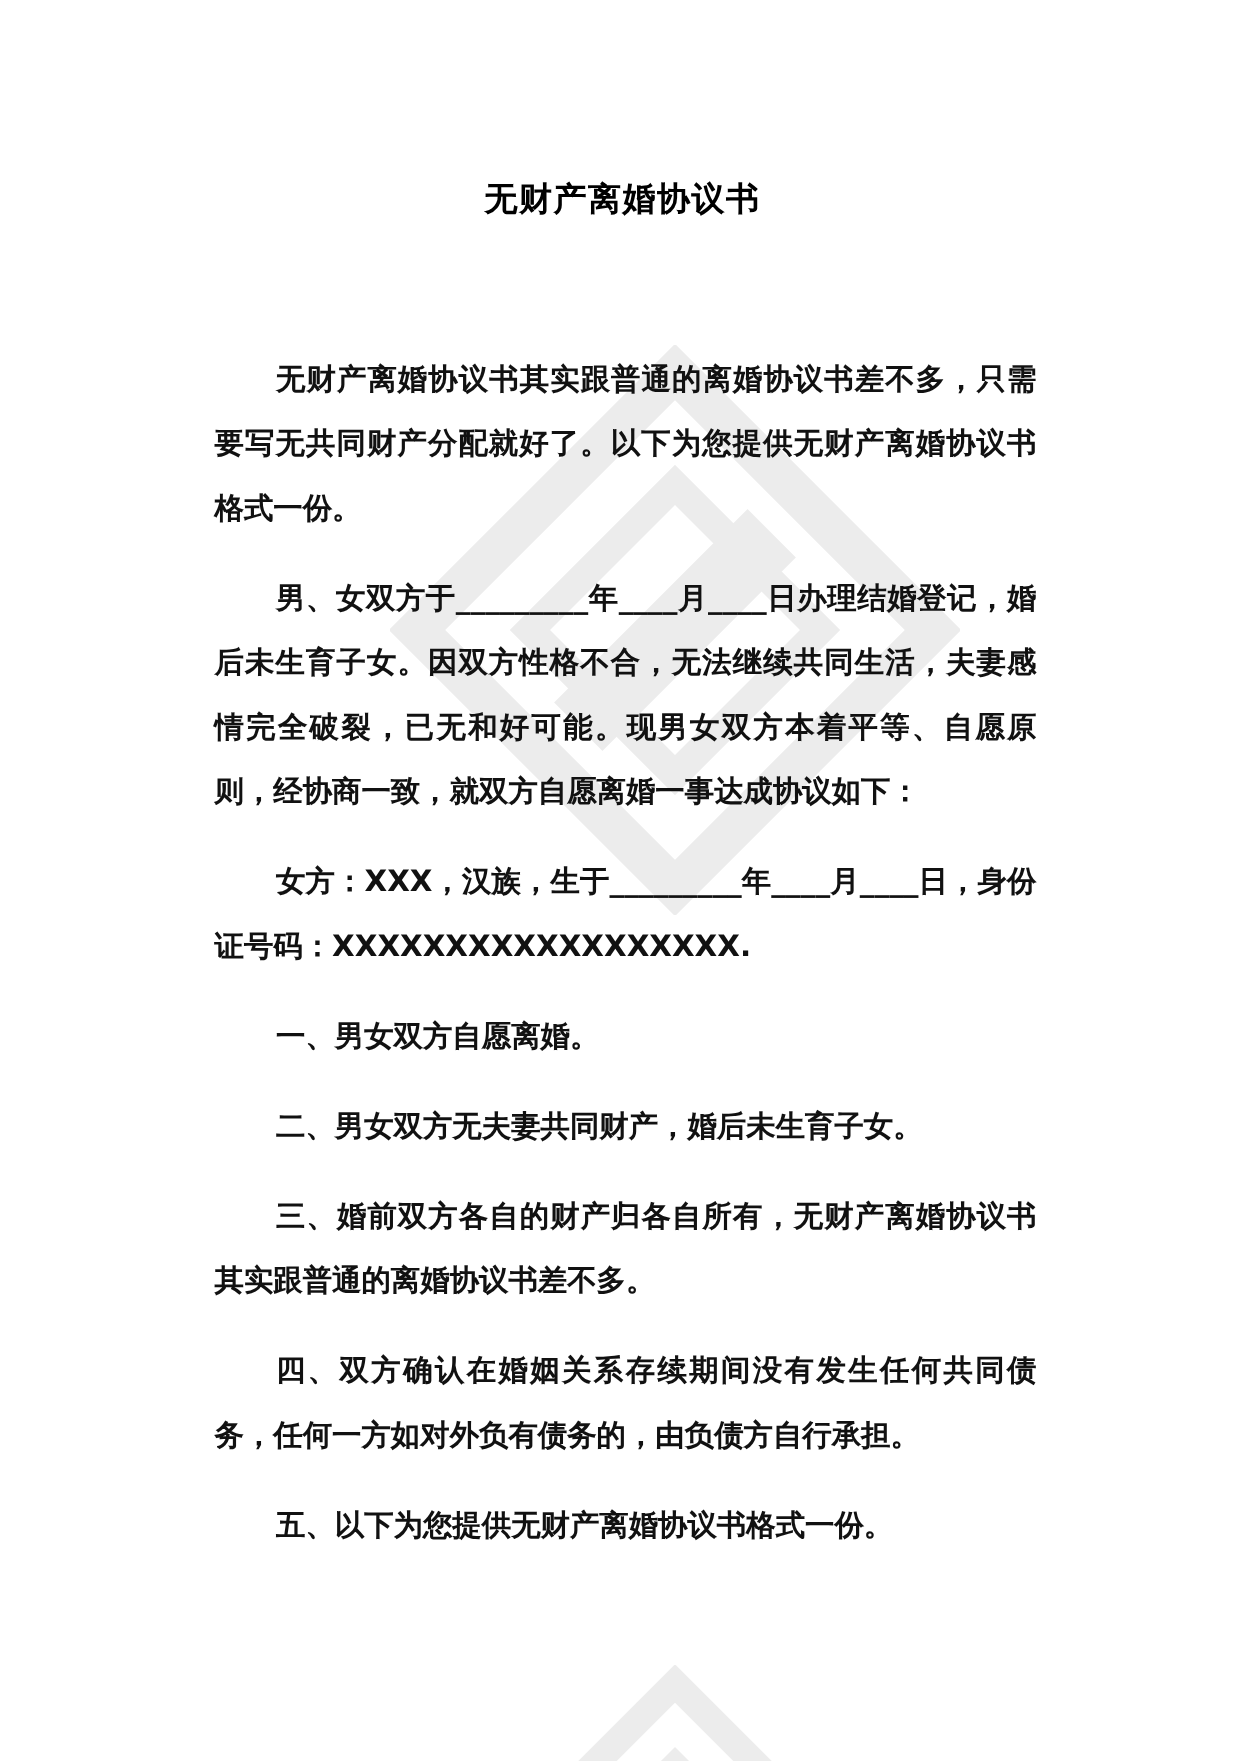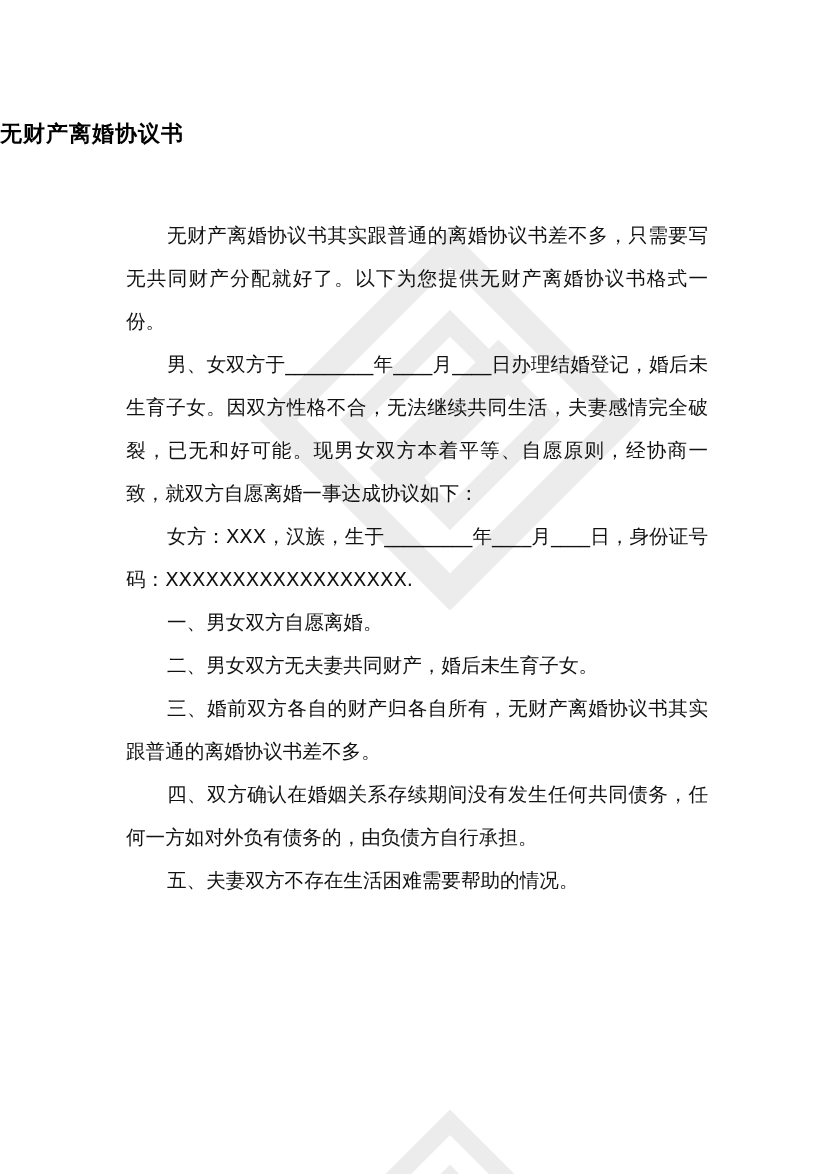--- a/index.html
+++ b/index.html
@@ -27,41 +27,43 @@
       pointer-events: none;
       opacity: 0.07;
     }
     .wm1 { left: 260px; top: 230px; width: 380px; height: 380px; }
     .wm2 { left: 320px; top: 1110px; width: 260px; height: 260px; }
     .title {
       position: absolute;
       left: 0;
       top: 116px;
       width: 830px;
+      text-align: center;
       font-size: 22px;
       font-weight: bold;
       letter-spacing: 1px;
       line-height: 36px;
       color: #000000;
     }
     .body {
       position: absolute;
       left: 126px;
       top: 214px;
       width: 582px;
       font-size: 19.6px;
       line-height: 43px;
       color: #111111;
     }
     .para {
-      margin: 0;
+      margin: 17px;
       text-indent: 41px;
       text-align: justify;
       text-align-last: left;
       word-break: break-all;
+      font-weight: bold;
     }
   </style>
 </head>
 <body>
 
 <div class="page">
 
   <svg class="watermark wm1" viewBox="0 0 100 100">
     <g transform="rotate(45 50 50)">
       <rect x="18" y="18" width="64" height="64" fill="none" stroke="#000" stroke-width="7"></rect>
@@ -80,16 +82,16 @@
   <div class="title">无财产离婚协议书</div>
 
   <div class="body">
     <p class="para">无财产离婚协议书其实跟普通的离婚协议书差不多，只需要写无共同财产分配就好了。以下为您提供无财产离婚协议书格式一份。</p>
     <p class="para">男、女双方于_________年____月____日办理结婚登记，婚后未生育子女。因双方性格不合，无法继续共同生活，夫妻感情完全破裂，已无和好可能。现男女双方本着平等、自愿原则，经协商一致，就双方自愿离婚一事达成协议如下：</p>
     <p class="para">女方：XXX，汉族，生于_________年____月____日，身份证号码：XXXXXXXXXXXXXXXXXX.</p>
     <p class="para">一、男女双方自愿离婚。</p>
     <p class="para">二、男女双方无夫妻共同财产，婚后未生育子女。</p>
     <p class="para">三、婚前双方各自的财产归各自所有，无财产离婚协议书其实跟普通的离婚协议书差不多。</p>
     <p class="para">四、双方确认在婚姻关系存续期间没有发生任何共同债务，任何一方如对外负有债务的，由负债方自行承担。</p>
-    <p class="para">五、夫妻双方不存在生活困难需要帮助的情况。</p>
+    <p class="para">五、以下为您提供无财产离婚协议书格式一份。</p>
   </div>
 
 </div>
 
 </body></html>

